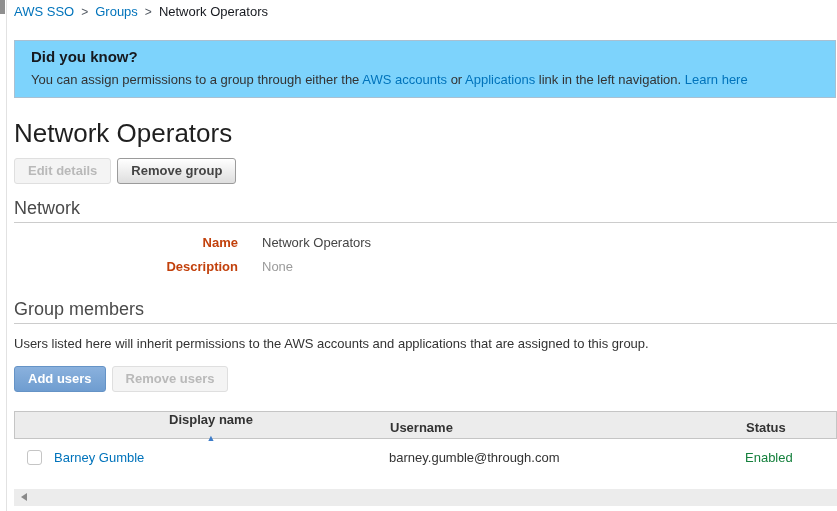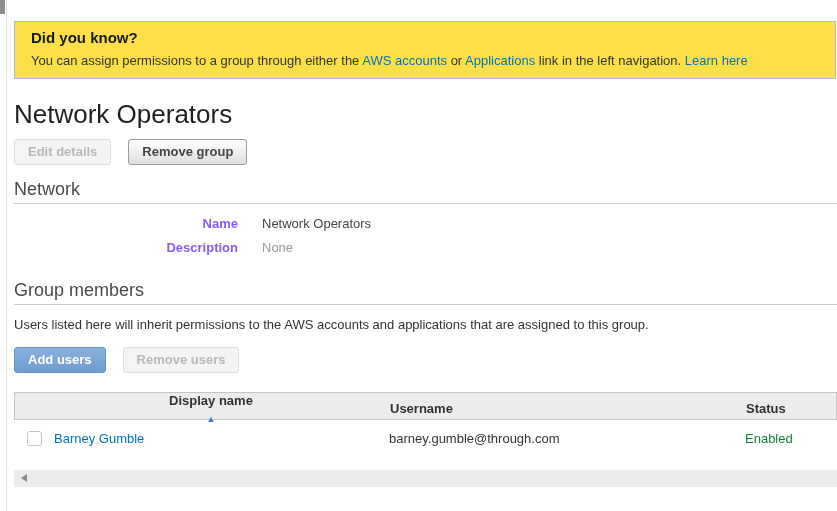--- a/index.html
+++ b/index.html
@@ -13,47 +13,47 @@
 
   .content { margin-left:14px; }
 
   
   .breadcrumb { padding-top:4px; font-size:13px; color:#444; }
   .breadcrumb a { color:#0073bb; text-decoration:none; cursor:pointer; }
   .crumb-sep { color:#545b64; margin:0 7px; font-size:12px; }
   .crumb-current { color:#16191f; }
 
   
-  .banner { margin-top:21px; background:#fde047; border:1px solid #a9c0d2;
+  .banner { margin-top:21px; background:#7dd3fc; border:1px solid #a9c0d2;
     padding:8px 16px 10px; width:calc(100% - 1px); }
   .banner h2 { font-size:15px; line-height:16px; font-weight:bold; color:#16191f; margin:0 0 7px; }
   .banner p { font-size:13px; line-height:15px; color:#333; }
   .banner a { color:#0073bb; text-decoration:none; cursor:pointer; }
 
   h1.page-title { margin-top:20px; font-size:26px; line-height:30px; font-weight:400; color:#1f1f1f; }
 
   
-  .btn-row { display:flex; gap:17px;align-items:center; }
+  .btn-row { display:flex; gap:6px;align-items:center; }
   .row1 { margin-top:10px; }
   .row2 { margin-top:15px; }
   .btn { display:inline-block; font-family:inherit; font-size:13px; font-weight:bold;
     line-height:16px; padding:4px 13px; border-radius:3px; cursor:pointer; }
   .btn-default { background:linear-gradient(#ffffff,#dedede); border:1px solid #9b9b9b; color:#444; }
   .btn-disabled { background:#f4f4f4; border:1px solid #dfdfdf; color:#b9b9b9; cursor:default; }
   .btn-primary { background:linear-gradient(#8ab1dd,#6f9dd0); border:1px solid #6593c6; color:#fff; }
 
   
   h2.section { margin-top:14px; font-size:18px; line-height:20px; font-weight:400; color:#4a4a4a; }
   h2.gm { margin-top:25px; }
   hr.rule { border:0; border-top:1px solid #ccc; margin:4px 0 0; }
 
   
   .details-grid { margin-top:12px; display:grid; grid-template-columns:224px 1fr;
     column-gap:24px; row-gap:9px; font-size:13px; line-height:15px; }
-  .dl-label { text-align:right; font-weight:bold; color:#8b5cf6; }
+  .dl-label { text-align:right; font-weight:bold; color:#c2410c; }
   .dl-value { color:#444; }
   .dl-value.muted { color:#9b9b9b; }
 
   .gm-desc { margin-top:12px; font-size:13px; line-height:15px; color:#333; }
 
   
   .members-table { margin-top:19px; }
   .thead { display:grid; grid-template-columns:375px 356px 1fr; align-items:center;
     height:28px; background:#ececec; border:1px solid #c5c5c5;
     font-weight:bold; color:#333; font-size:13px; }
@@ -73,20 +73,23 @@
     border-right:6px solid #8a8a8a; }
 </style>
 </head>
 <body>
 
 <div class="v-thumb"></div>
 <div class="v-line"></div>
 
 <div class="content">
 
+  <nav class="breadcrumb">
+    <a>AWS SSO</a><span class="crumb-sep">&gt;</span><a>Groups</a><span class="crumb-sep">&gt;</span><span class="crumb-current">Network Operators</span>
+  </nav>
 
   <div class="banner">
     <h2>Did you know?</h2>
     <p><span>You can assign permissions to a group through either the </span><a>AWS accounts</a><span> or </span><a>Applications</a><span> link in the left navigation. </span><a>Learn here</a></p>
   </div>
 
   <h1 class="page-title">Network Operators</h1>
 
   <div class="btn-row row1">
     <button class="btn btn-disabled" disabled="">Edit details</button>

